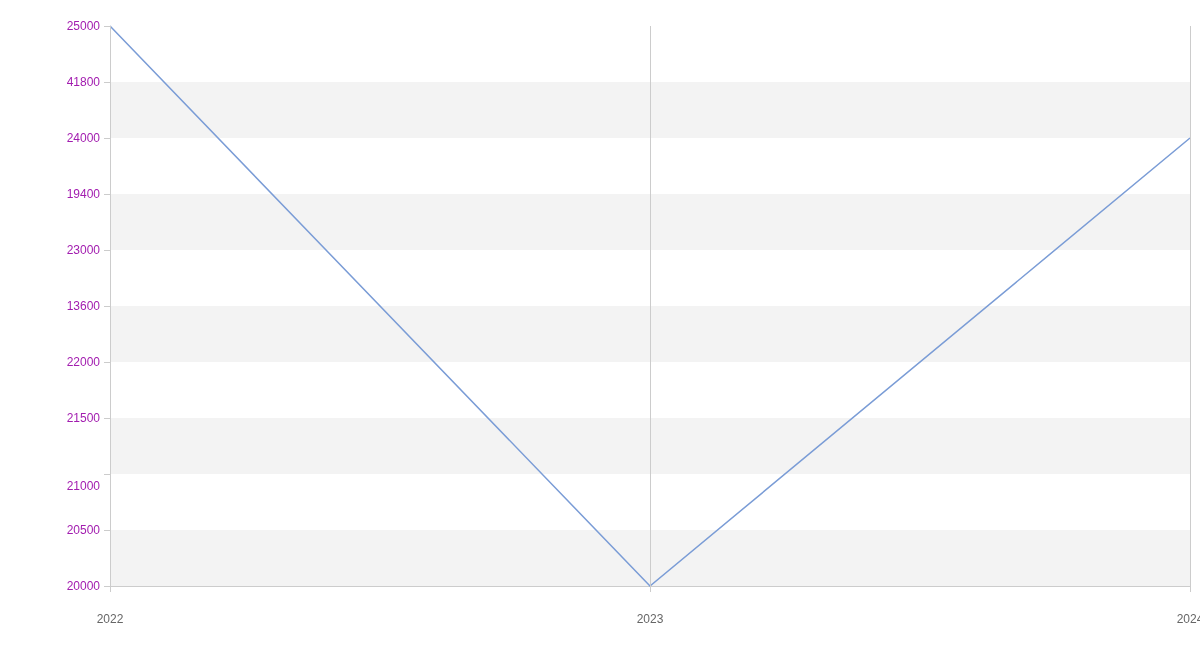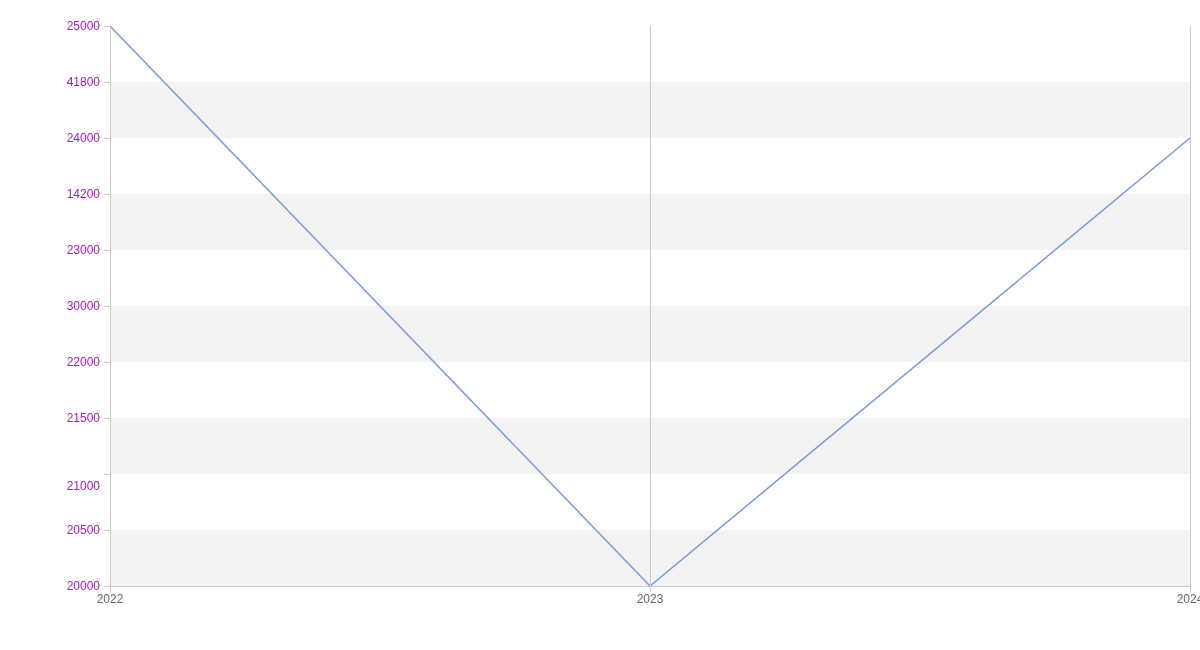--- a/index.html
+++ b/index.html
@@ -65,21 +65,21 @@
   .y-labels span {
     position: absolute;
     right: 10px;
     transform: translateY(-50%);
     font-size: 12px;
     color: #a21caf;
   }
   .x-labels {
     position: absolute;
     left: 110px;
-    top: 590px;
+    top: 610px;
     width: 1080px;
     height: 20px;
   }
   .x-labels span {
     position: absolute;
     transform: translateX(-50%);
     font-size: 12px;
     color: #666666;
   }
   .x-tick {
@@ -107,23 +107,23 @@
 <body>
 
 <div class="chart-wrap">
 
   <div class="y-labels">
       <span style="top: 560px;">20000</span>
       <span style="top: 504px;">20500</span>
       <span style="top: 460px; margin-left: 40px;">21000</span>
       <span style="top: 392px;">21500</span>
       <span style="top: 336px;">22000</span>
-      <span style="top: 280px;">30000</span>
+      <span style="top: 280px;">13600</span>
       <span style="top: 224px;">23000</span>
-      <span style="top: 168px;">14200</span>
+      <span style="top: 168px;">19400</span>
       <span style="top: 112px; margin-left: 28px;">24000</span>
       <span style="top: 56px;">41800</span>
       <span style="top: 0px;">25000</span>
     </div>
 
   <div class="plot-area">
       <div class="band" style="top: 56px; height: 56px;"></div>
       <div class="band" style="top: 168px; height: 56px;"></div>
       <div class="band" style="top: 280px; height: 56px;"></div>
       <div class="band" style="top: 392px; height: 56px;"></div>

